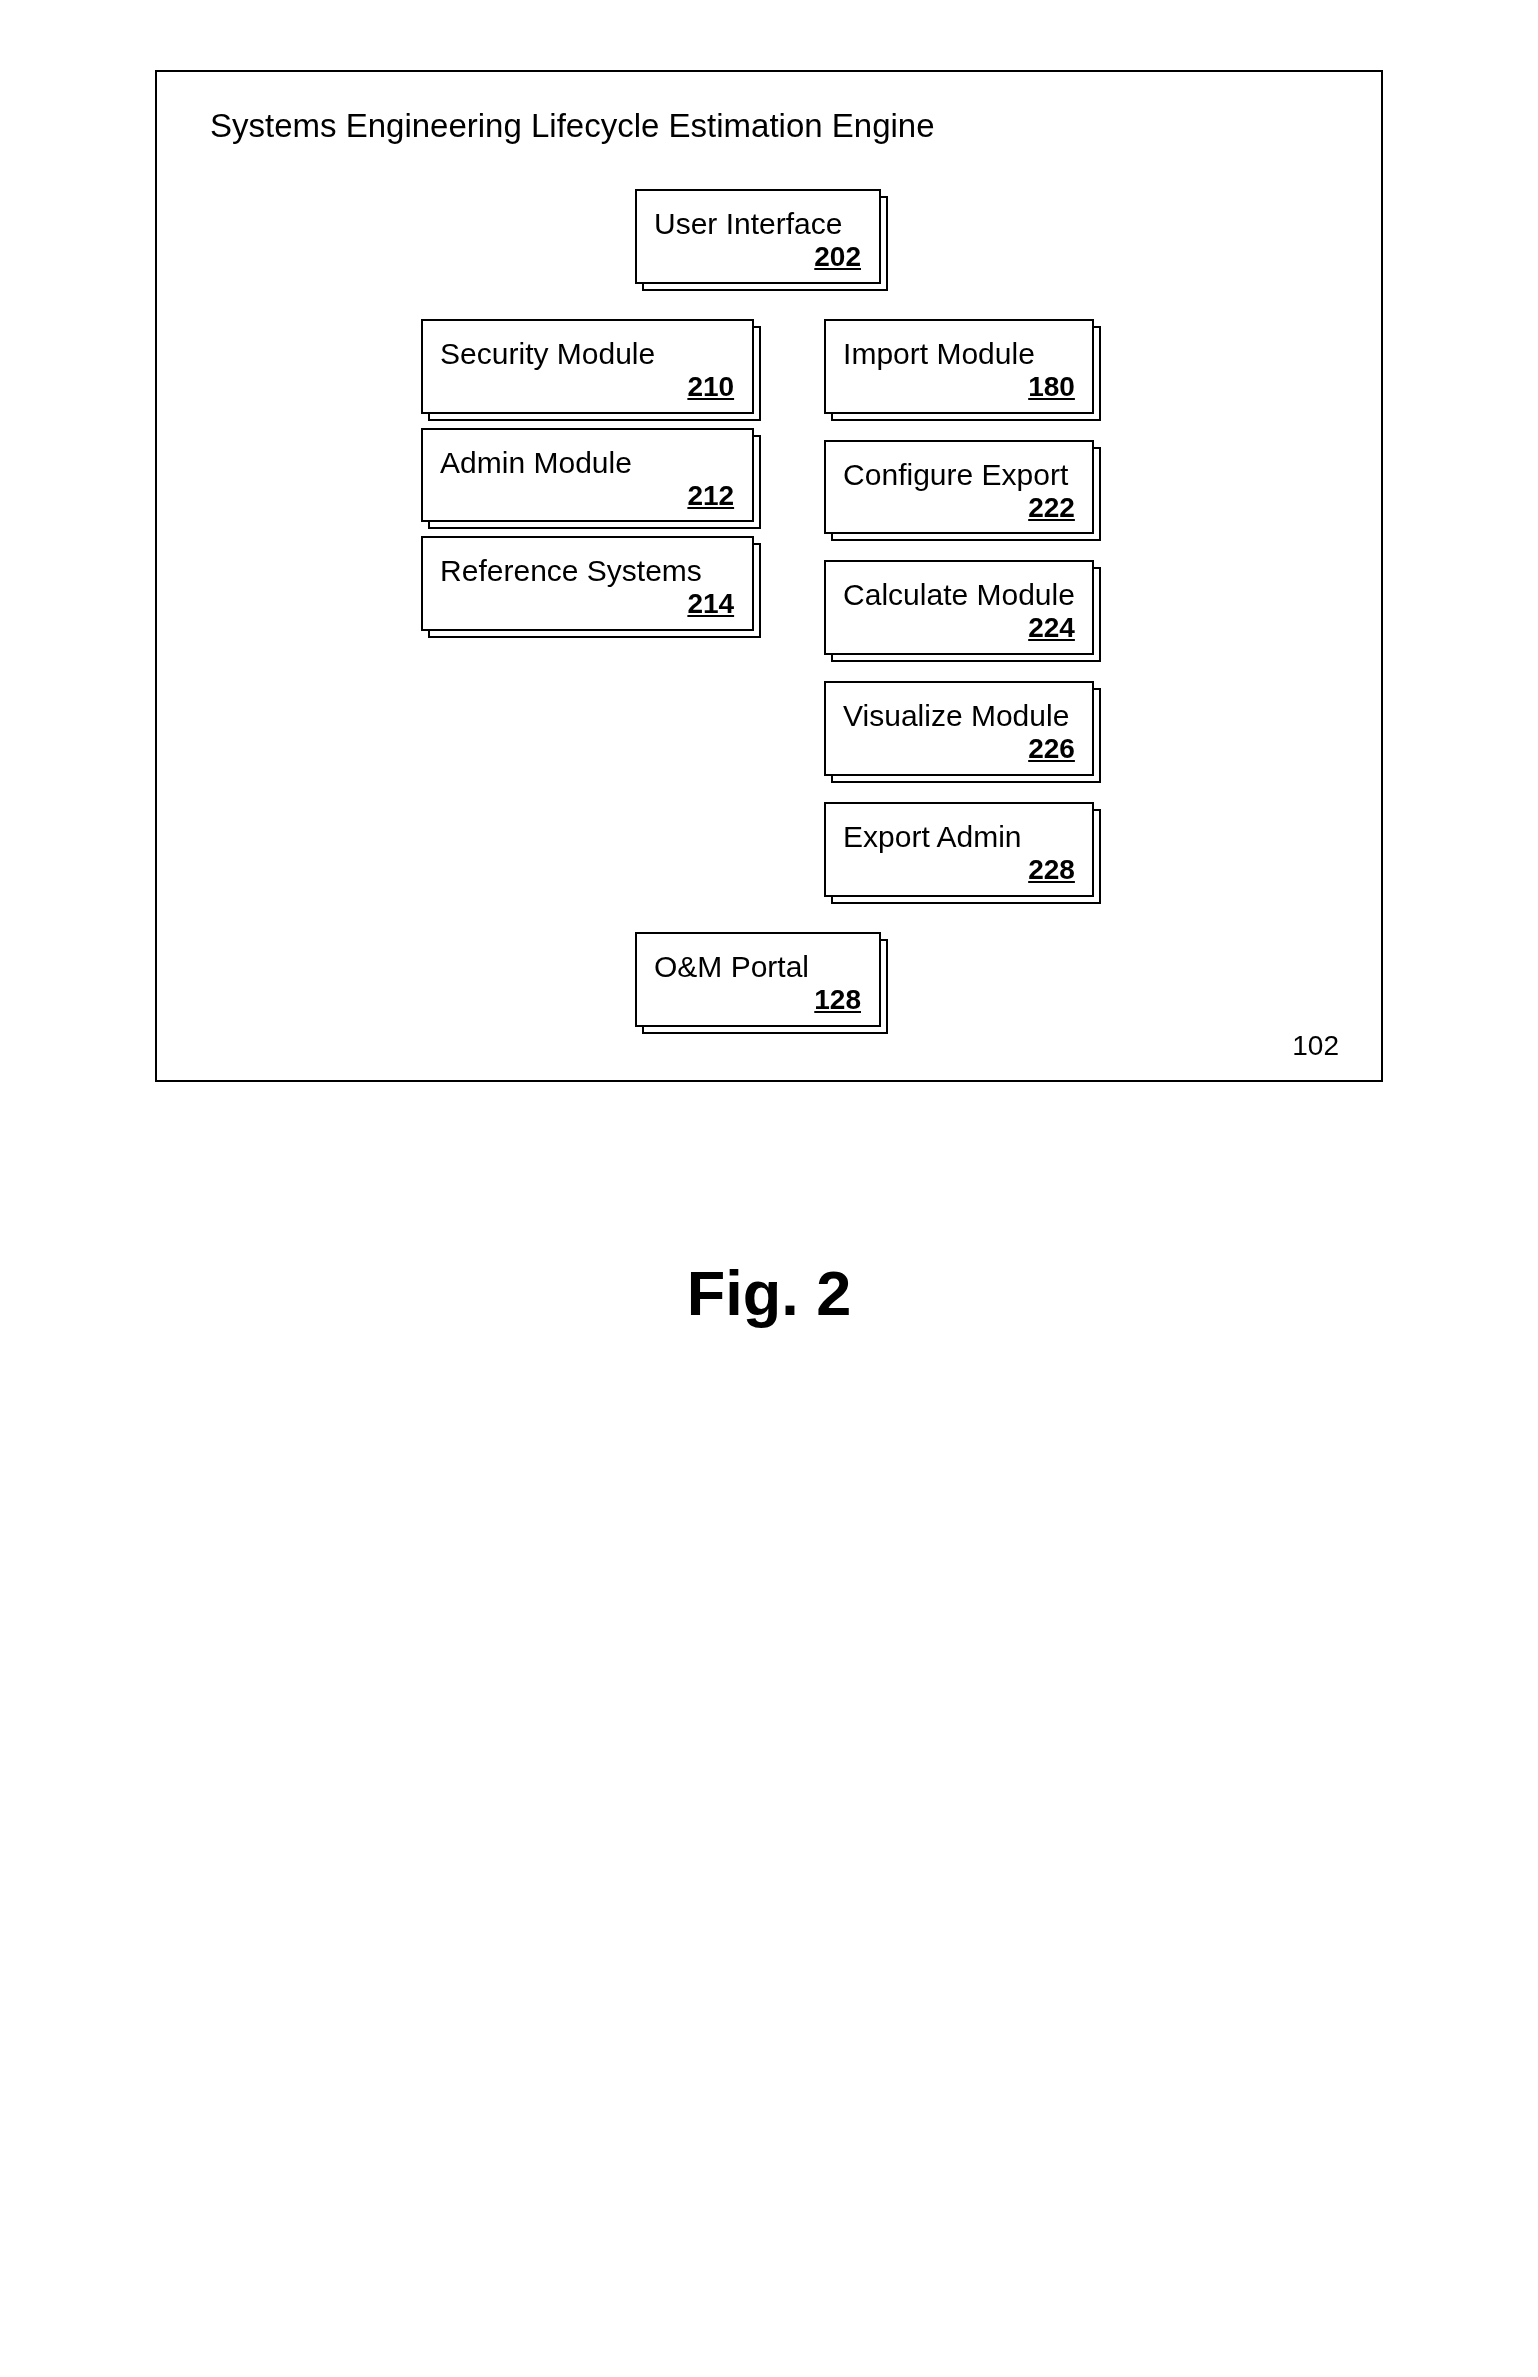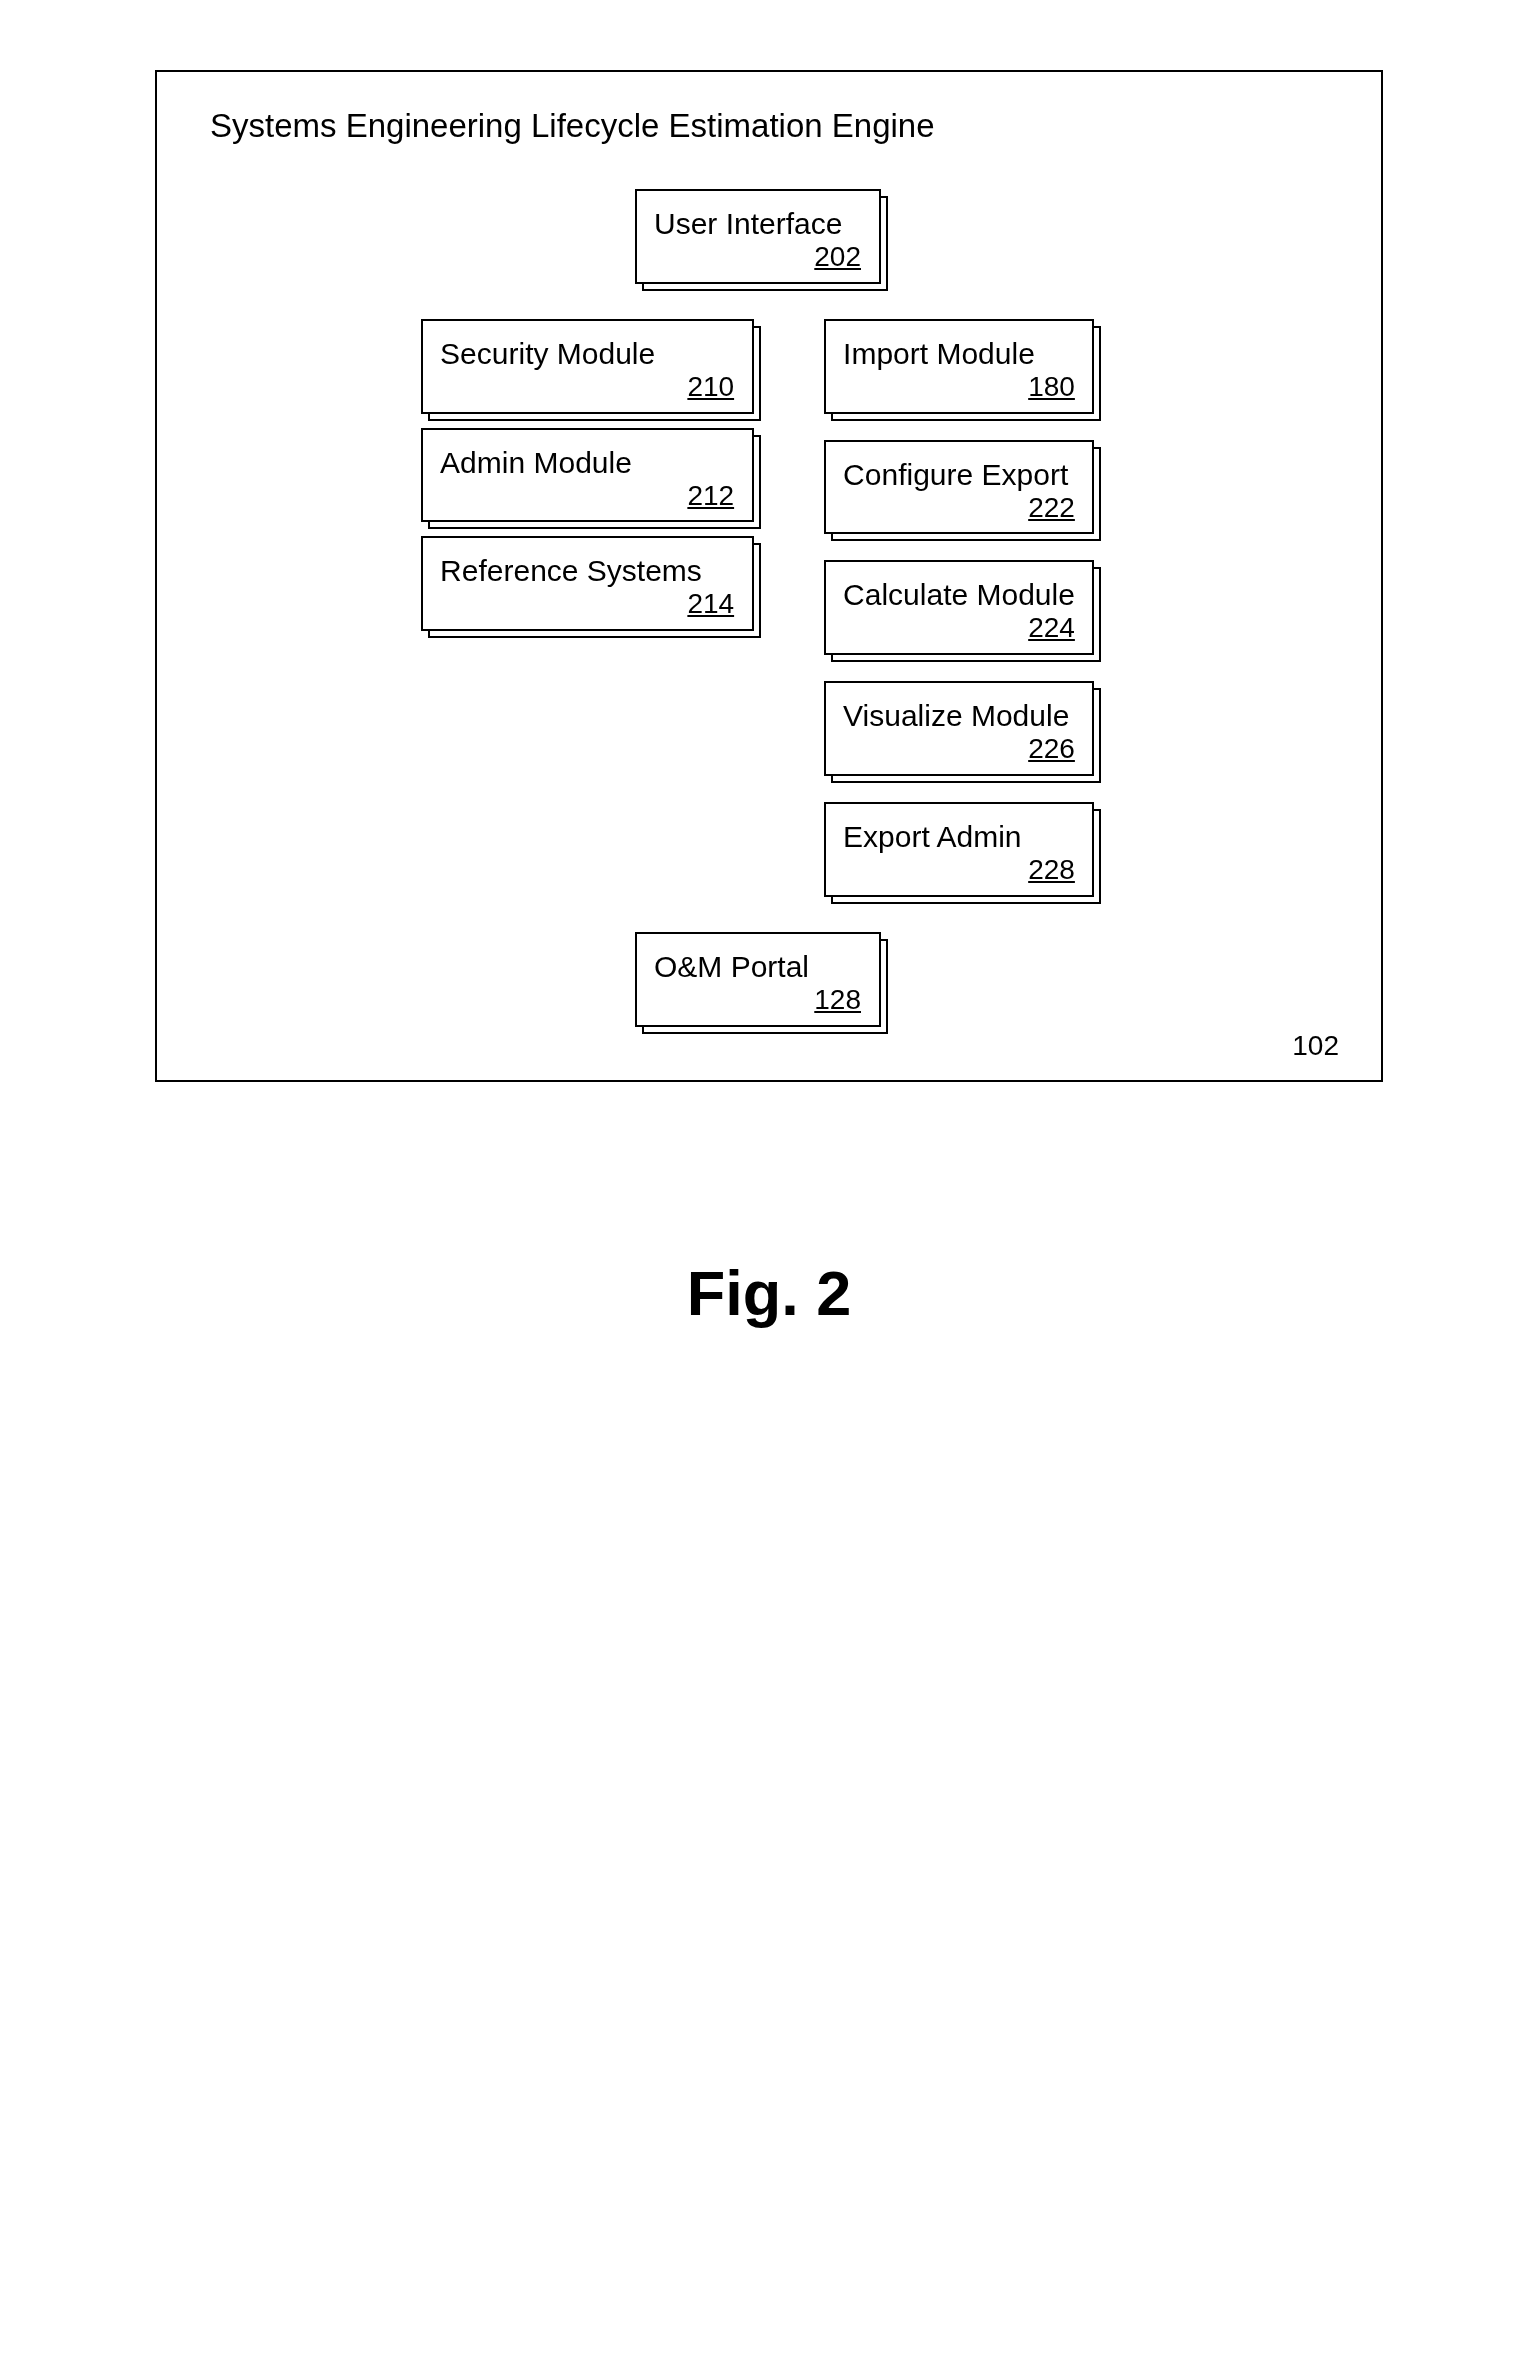--- a/index.html
+++ b/index.html
@@ -70,20 +70,21 @@
       font-size: 30px;
       display: block;
     }
 
     .module-box .front .module-number {
       font-size: 28px;
       text-decoration: underline;
       display: block;
       text-align: right;
       color: #000;
+      font-weight: bold;
     }
 
     
     .top-section {
       display: flex;
       justify-content: center;
       margin-bottom: 35px;
     }
 
     .left-column {

